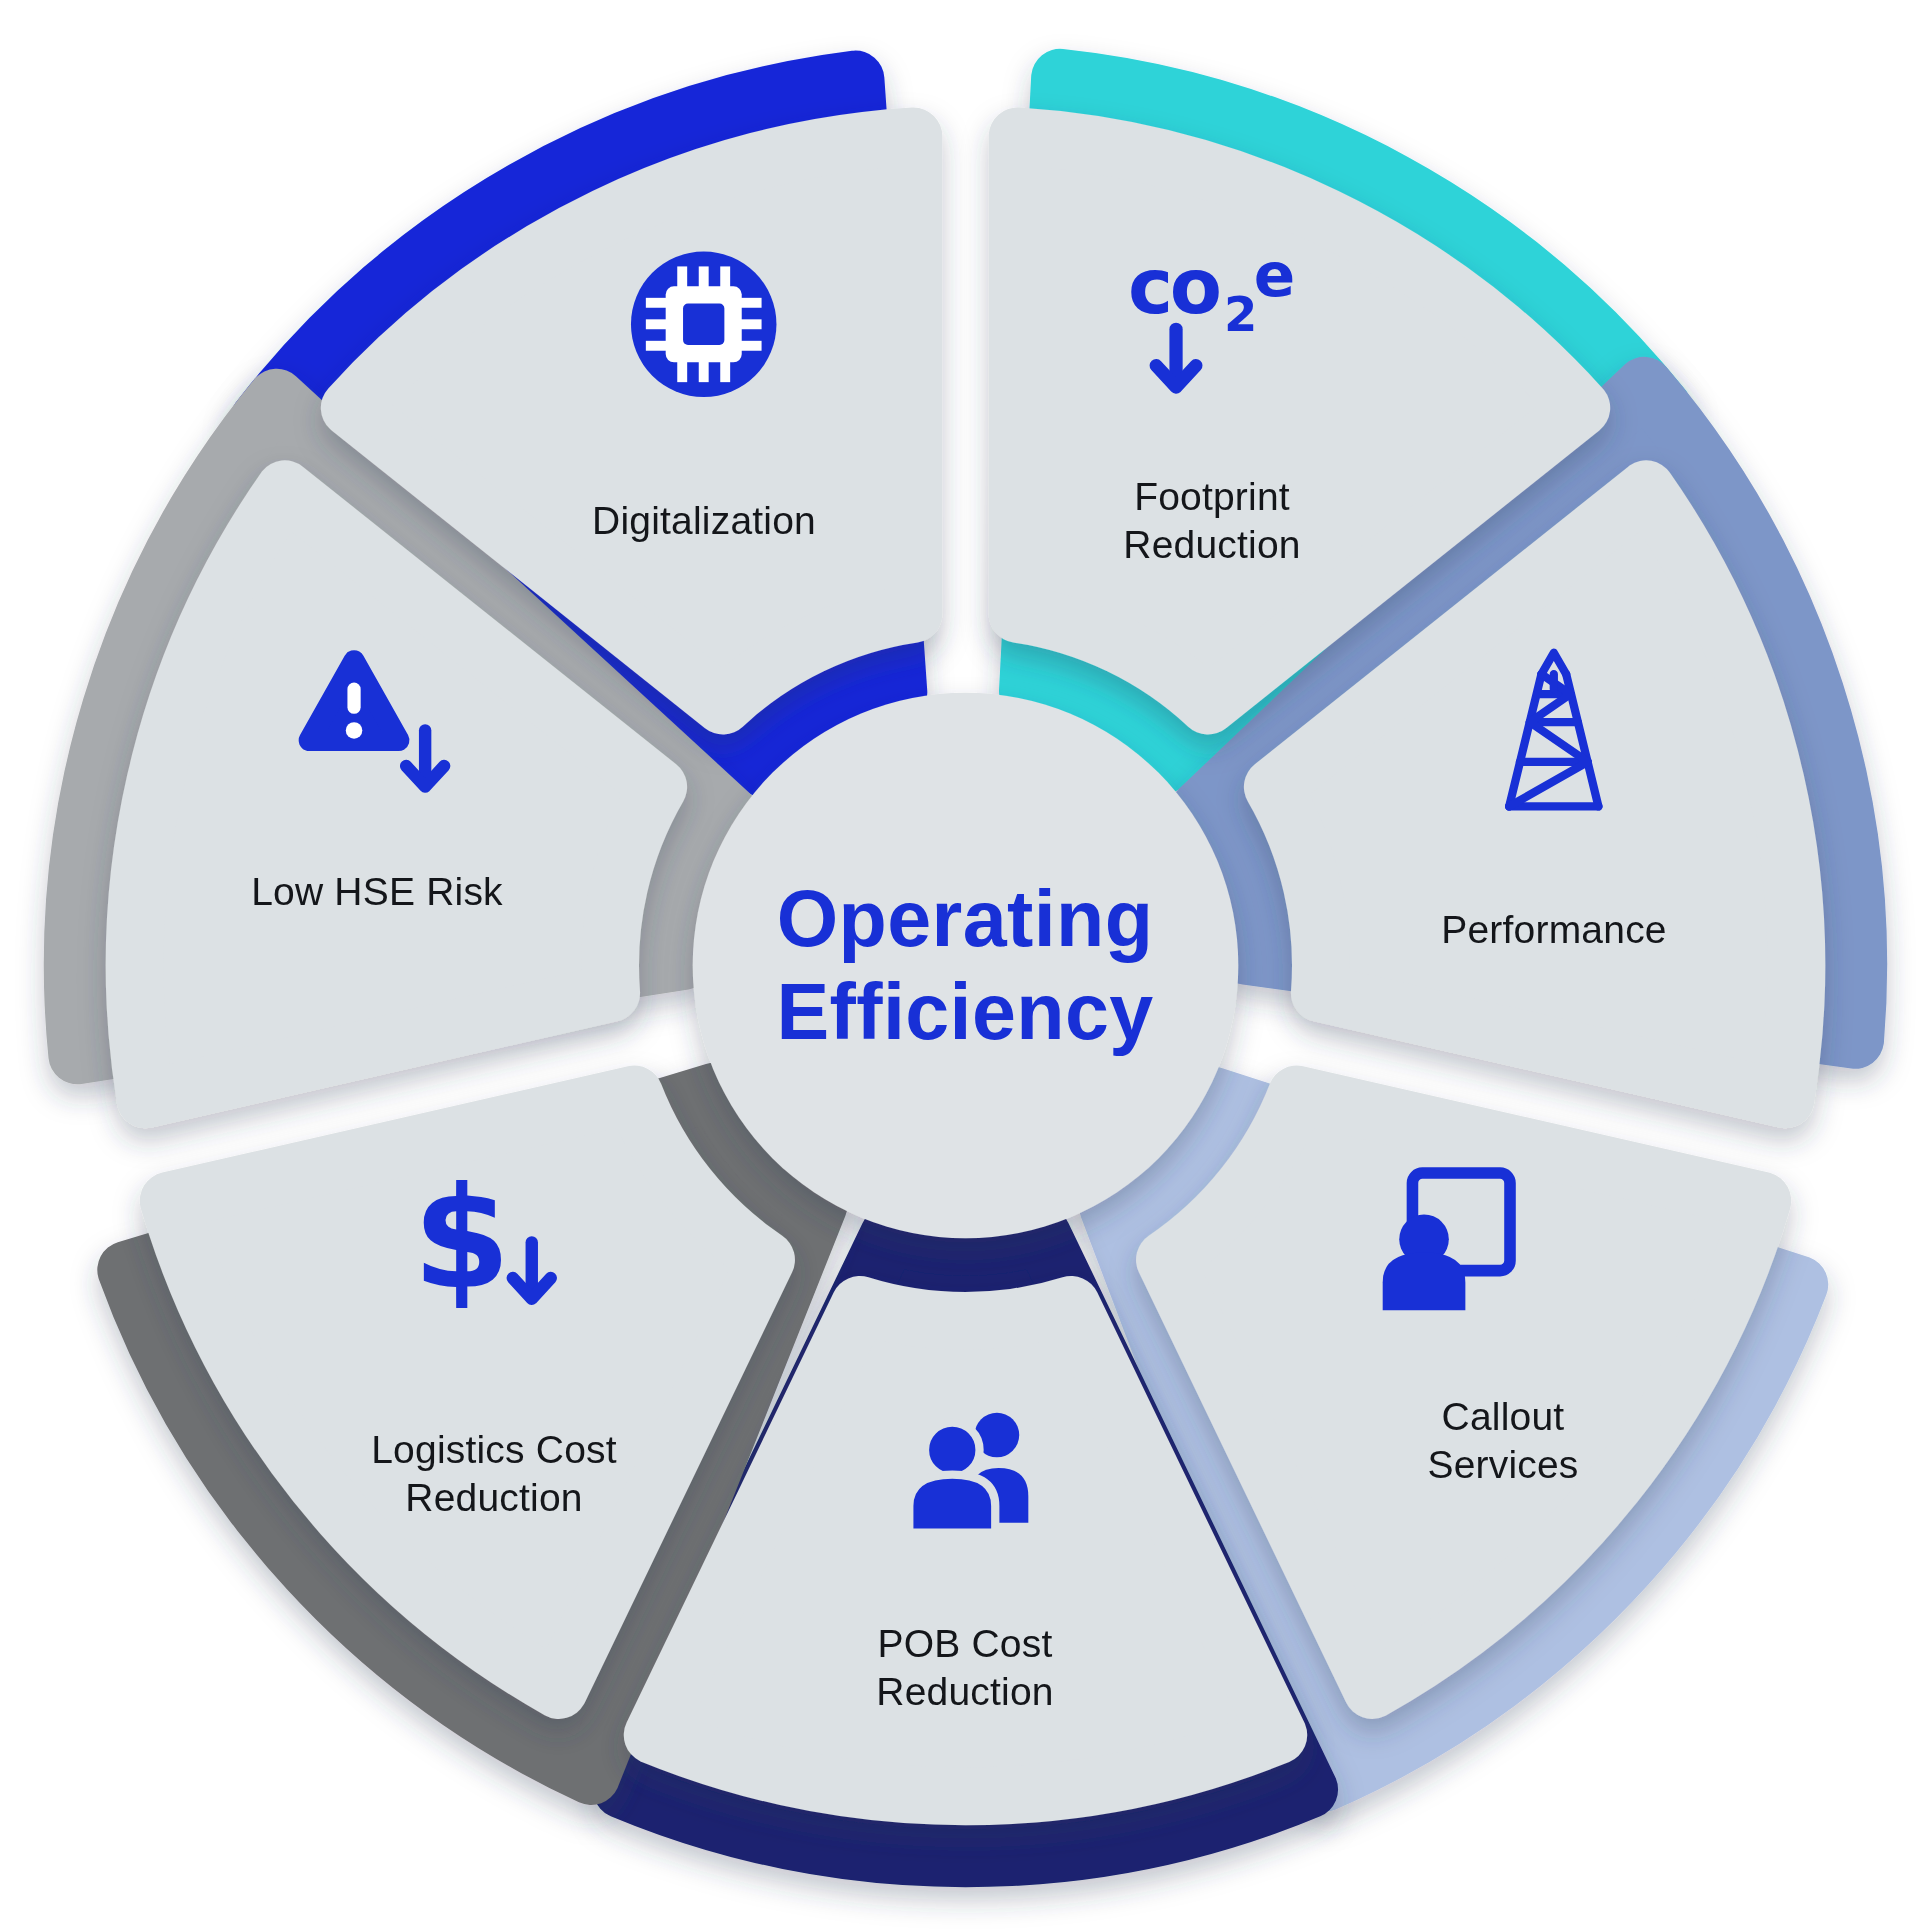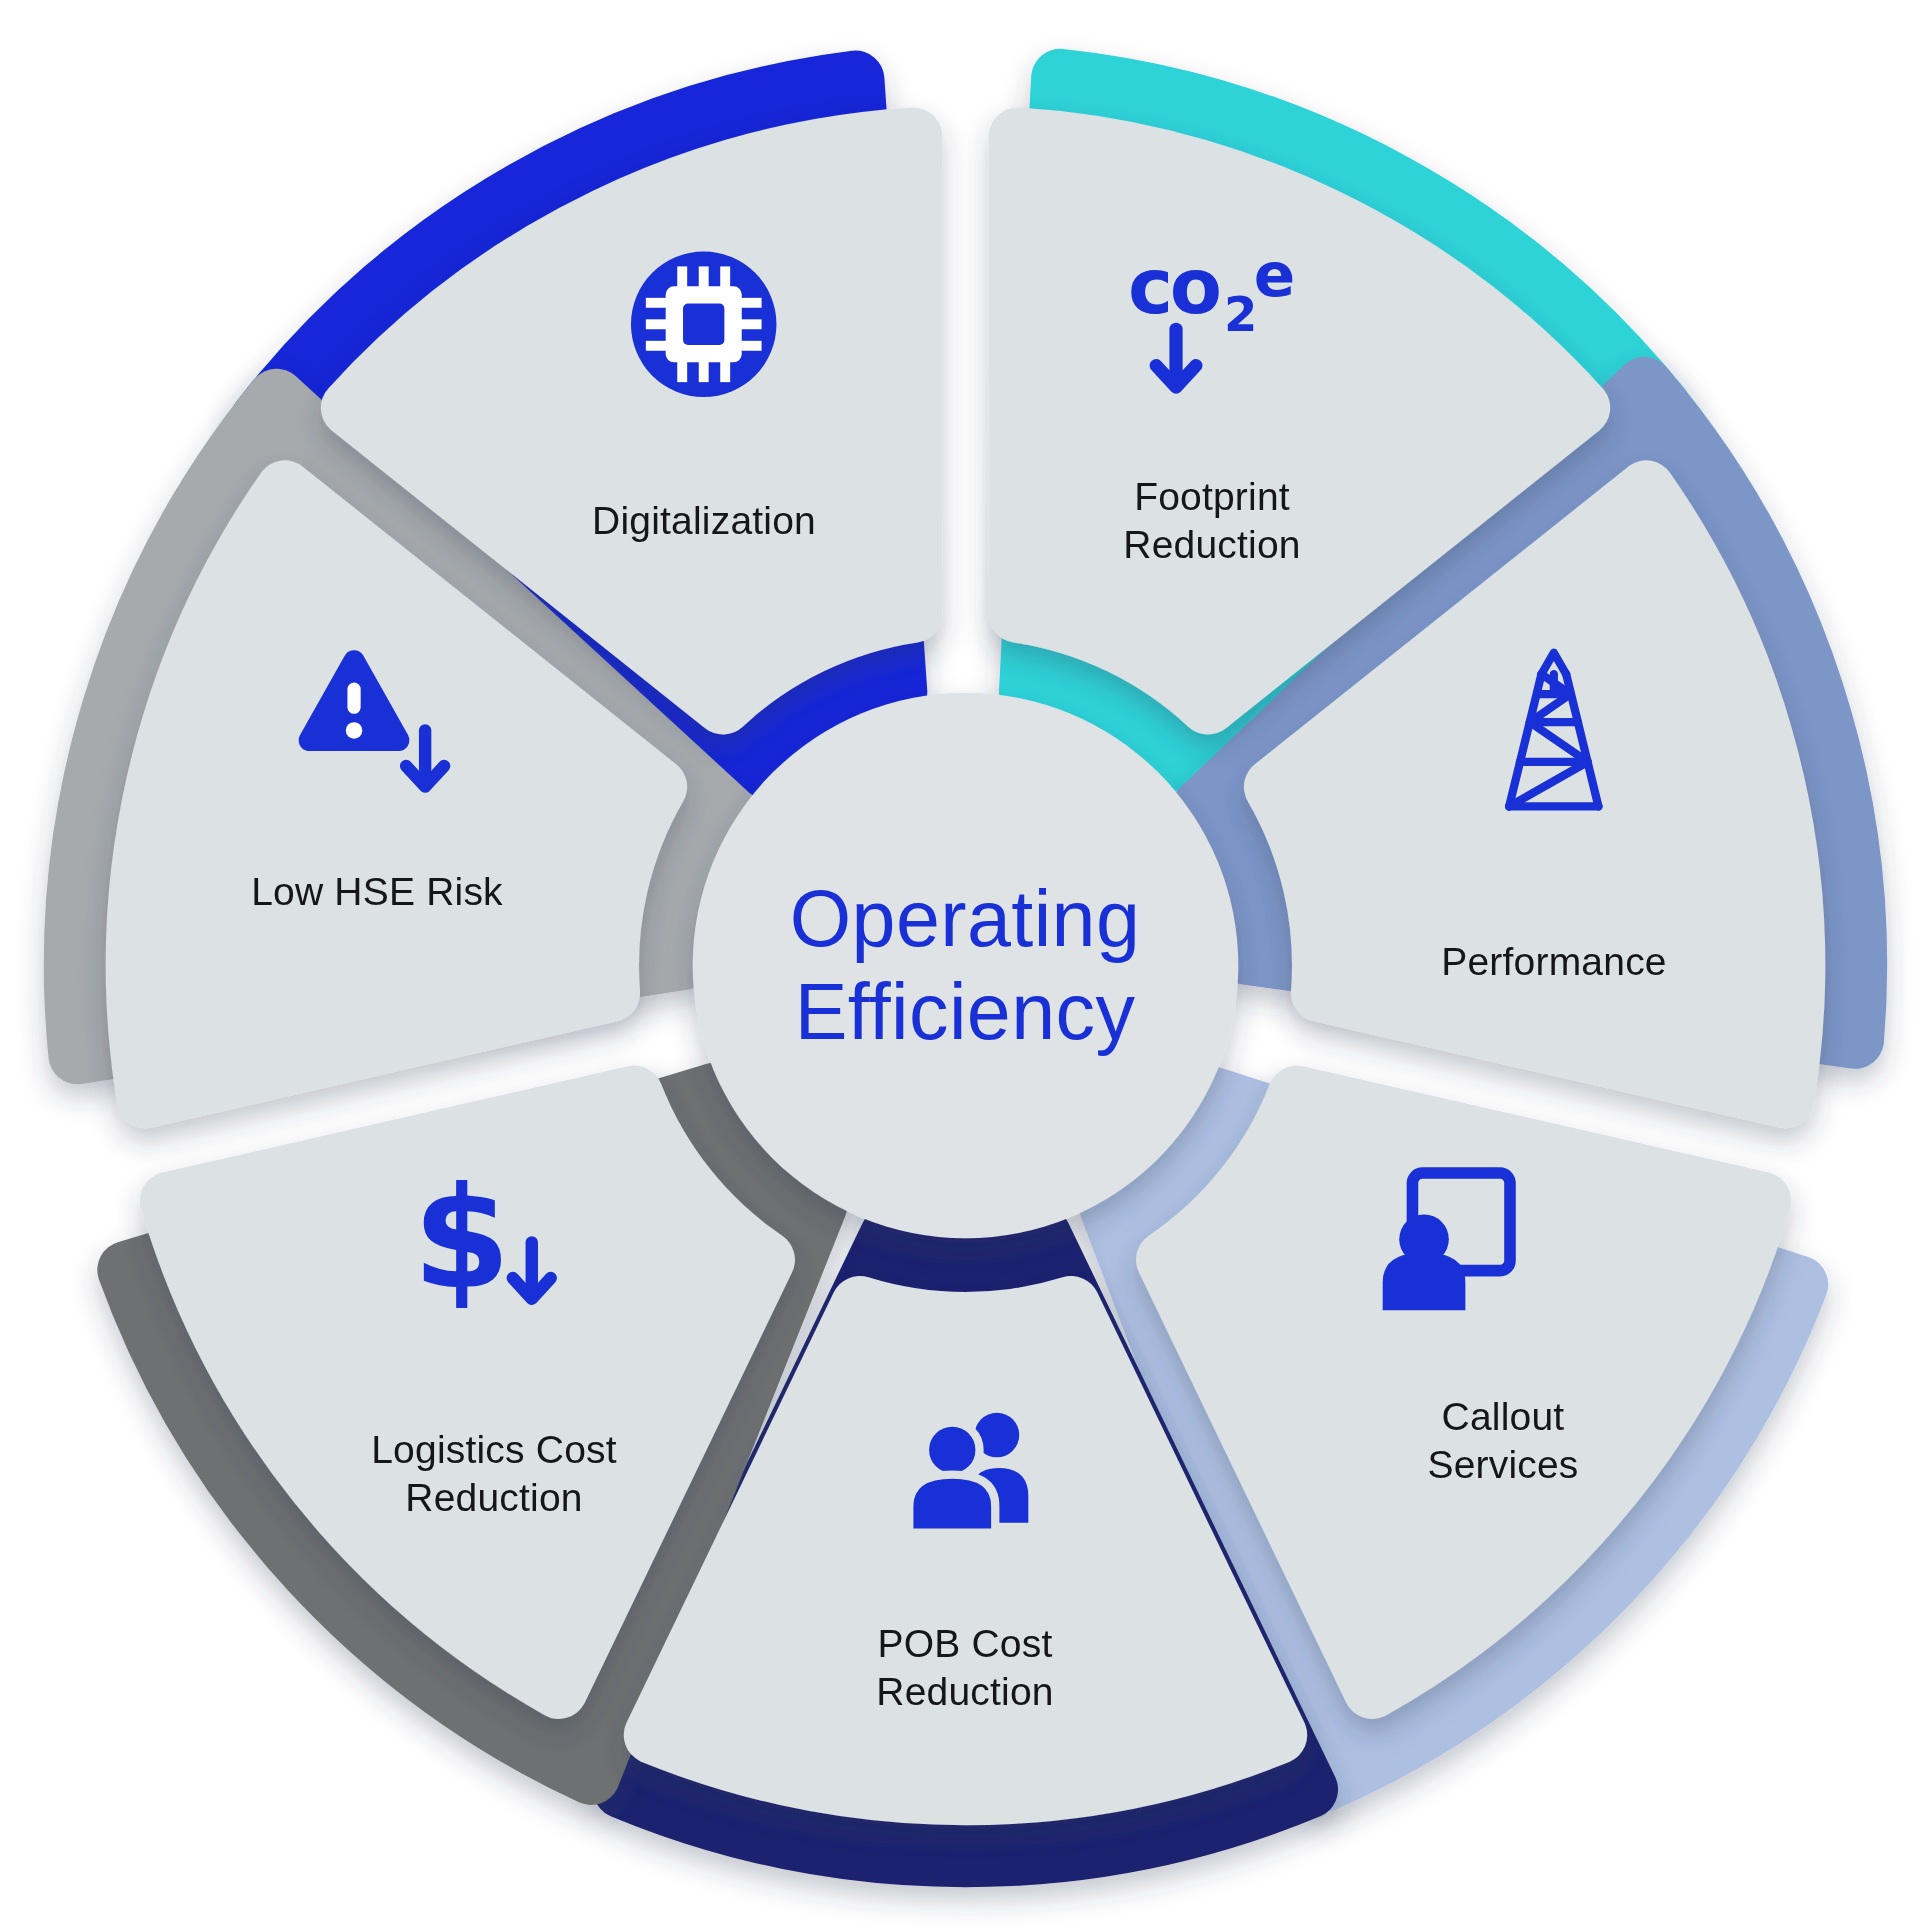--- a/index.html
+++ b/index.html
@@ -14,21 +14,21 @@
     text-align:center;
     font-size:39px;
     line-height:1.24;
     color:var(--label,#14161A);
     letter-spacing:0.2px;
   }
   .center-title{
     position:absolute;left:965px;top:965px;
     transform:translate(-50%,-50%);
     white-space:pre-line;text-align:center;
-    font-size:79px;line-height:1.18;font-weight:400;
+    font-size:79px;line-height:1.18;font-weight:700;
     color:var(--blue,#1830D6);letter-spacing:0.4px;
   }
 </style>
 </head>
 <body>
 
 <div class="canvas">
   <svg id="wheel" viewBox="0 0 2336 2336" xmlns="http://www.w3.org/2000/svg">
       <defs>
         <filter id="soft" x="-30%" y="-30%" width="160%" height="160%">
@@ -115,21 +115,21 @@
           <circle cx="0" cy="24" r="10" fill="#fff"></circle>
         </g>
         <path d="M58,-4 V62" stroke="#1830D6" stroke-width="15" stroke-linecap="round" fill="none"></path>
         <path d="M35,39 L58,64 L81,39" fill="none" stroke="#1830D6" stroke-width="15" stroke-linecap="round" stroke-linejoin="round"></path>
       </g>
     </svg>
   <div id="labels">
       <div class="seg-label" style="left:704px;top:521px">Digitalization</div>
       <div class="seg-label" style="left:1212px;top:521px">Footprint
 Reduction</div>
-      <div class="seg-label" style="left:1554px;top:962px">Performance</div>
+      <div class="seg-label" style="left:1554px;top:930px">Performance</div>
       <div class="seg-label" style="left:1503px;top:1441px">Callout
 Services</div>
       <div class="seg-label" style="left:965px;top:1668px">POB Cost
 Reduction</div>
       <div class="seg-label" style="left:494px;top:1474px">Logistics Cost
 Reduction</div>
       <div class="seg-label" style="left:377px;top:892px">Low HSE Risk</div>
     </div>
   <div class="center-title">Operating
 Efficiency</div>

